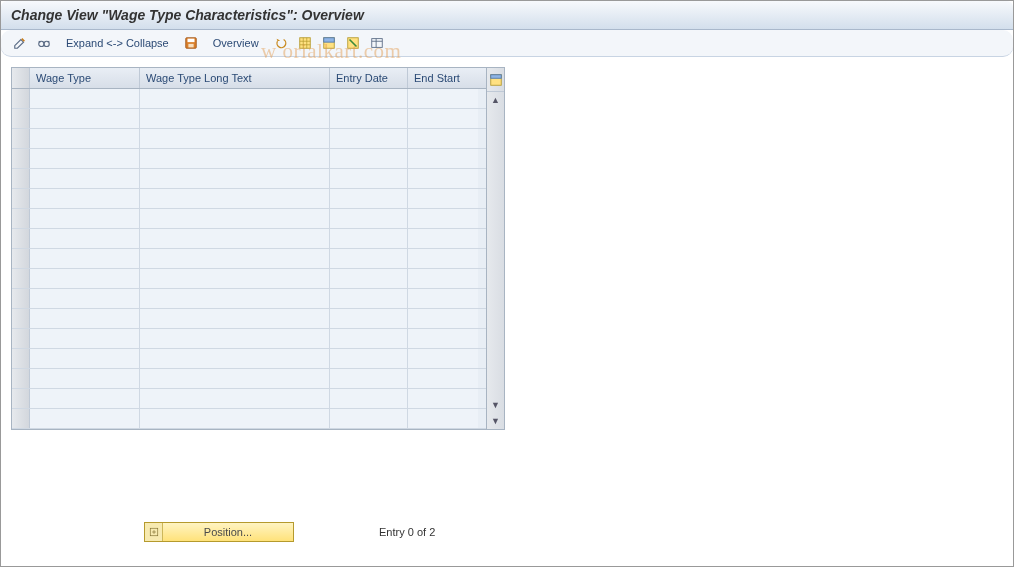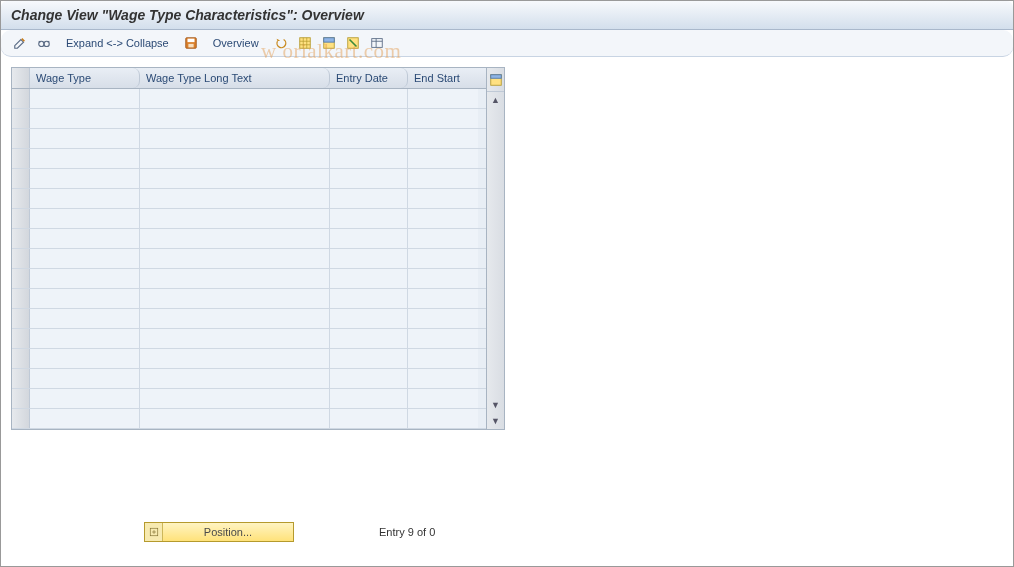--- a/index.html
+++ b/index.html
@@ -72,21 +72,20 @@
       width: 18px;
       border-right:1px solid #bfc9d6;
       background: linear-gradient(to right,#e6e9ed,#d3d7dd);
     }
     .gh-cell {
       padding: 4px 6px;
       border-right:1px solid #bfc9d6;
       color:#2b4a75;
       font-size:11px;
       white-space:nowrap;
-      border-radius:7px;
     }
     .col-wt { width: 110px;}
     .col-lt { width: 190px;}
     .col-sd { width: 78px;}
     .col-ed { width: 70px; border-right:none;}
     .grid-body {}
     .grid-row {
       display:flex;
       height:20px;
       border-bottom:1px solid #cfd8e3;
@@ -380,16 +379,16 @@
 <div class="bottom-bar">
   <div class="position-btn">
     <span class="position-icon">
       <svg width="10" height="10" viewBox="0 0 16 16">
           <rect x="2" y="2" width="12" height="12" fill="none" stroke="#7a6a2a"></rect>
           <path d="M5 8 H11 M8 5 V11" stroke="#7a6a2a"></path>
         </svg>
     </span>
     <span class="position-label">Position...</span>
   </div>
-  <span class="entry-text">Entry 9 of 0</span>
+  <span class="entry-text">Entry 0 of 2</span>
 </div>
 
 <div class="watermark">w     orialkart.com</div>
 
 </body></html>

